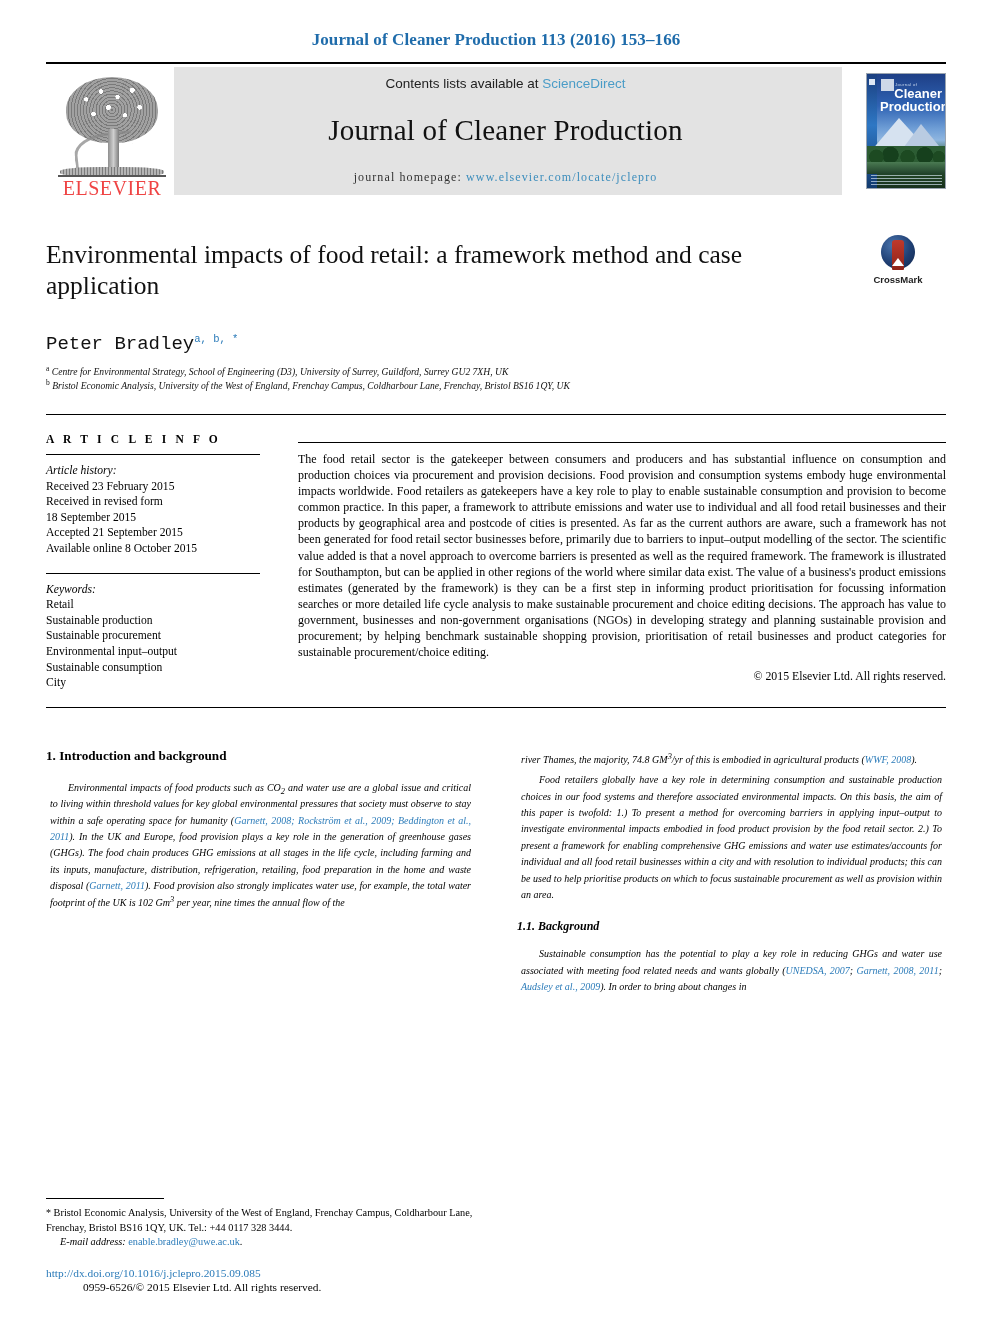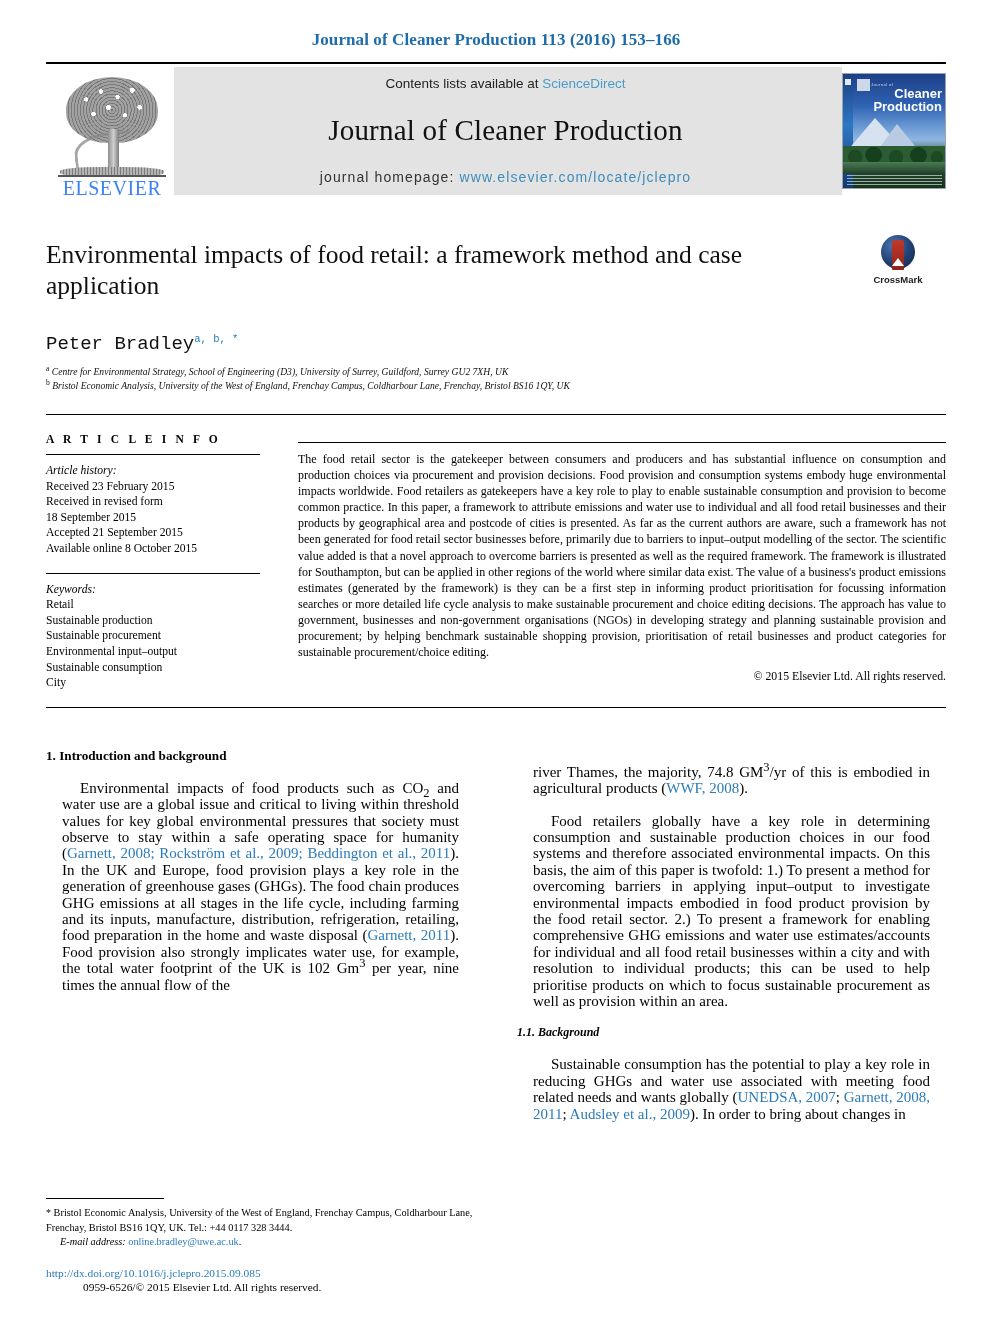--- a/index.html
+++ b/index.html
@@ -68,22 +68,22 @@
   .contents-line .sd {
     color: #4a9cc7;
   }
   .journal-title {
     font-family: "Liberation Serif", serif;
     font-size: 29px;
     color: #111;
     letter-spacing: .2px;
   }
   .homepage-line {
-    font-family: Liberation Sans, sans-serif;
-    font-size: 14px;
+    font-family: Liberation Serif, serif;
+    font-size: 12px;
     color: #333;
     letter-spacing: 1.1px;
   }
   .homepage-line .url {
     color: #3c8dbc;
   }
   .masthead-cover {
     width: 104px;
     flex: 0 0 104px;
     display: flex;
@@ -160,27 +160,27 @@
   }
   .elsevier-word {
     position: absolute;
     left: 4px;
     top: 106px;
     width: 112px;
     text-align: center;
     font-family: "Liberation Serif", serif;
     font-size: 20px;
     letter-spacing: .5px;
-    color: #3b82f6;
+    color: #ef4444;
   }
 
   
   .cover {
     position: relative;
-    width: 104px;
+    width: 80px;
     height: 116px;
     border: 1px solid #9aa4b0;
     background: linear-gradient(180deg, #1e3f86 0%, #2f63b4 28%, #6f9ed6 48%, #8fb6e0 58%, #2f5f34 72%, #17301b 100%);
     overflow: hidden;
     box-sizing: border-box;
   }
   .cover-spine {
     position: absolute;
     left: 0; top: 0;
     width: 10px; height: 100%;
@@ -405,26 +405,27 @@
     font-weight: bold;
     margin: 0 0 16px 0;
   }
   .h2 {
     font-size: 12px;
     font-style: italic;
     font-weight: bold;
     margin: 16px 0 12px 0;
   }
   .para {
-    font-size: 15px;
+    font-size: 10px;
     line-height: 16.4px;
     text-align: justify;
     text-justify: inter-word;
-    margin: 16px;
+    margin: 4px;
     text-indent: 18px;
+    font-style: italic;
   }
   .para.noindent { text-indent: 0; }
   a.cite, .cite {
     color: #2b7bb9;
     text-decoration: none;
   }
 
   
   .footnote-area {
     position: absolute;
@@ -586,20 +587,20 @@
     </div>
   </div>
 
   <div class="footnote-area">
     <div class="footnote-rule"></div>
     <div class="footnote">
       <span class="star">*</span>
       <span>Bristol Economic Analysis, University of the West of England, Frenchay Campus, Coldharbour Lane, Frenchay, Bristol BS16 1QY, UK. Tel.: +44 0117 328 3444.</span>
       <div style="text-indent:14px;">
         <span class="em">E-mail address:</span>
-        <span class="cite">online.bradley@uwe.ac.uk</span><span>.</span>
+        <span class="cite">enable.bradley@uwe.ac.uk</span><span>.</span>
       </div>
     </div>
     <div class="doi">http://dx.doi.org/10.1016/j.jclepro.2015.09.085</div>
     <div class="issn">0959-6526/© 2015 Elsevier Ltd. All rights reserved.</div>
   </div>
 
 </div>
 
 </body></html>

